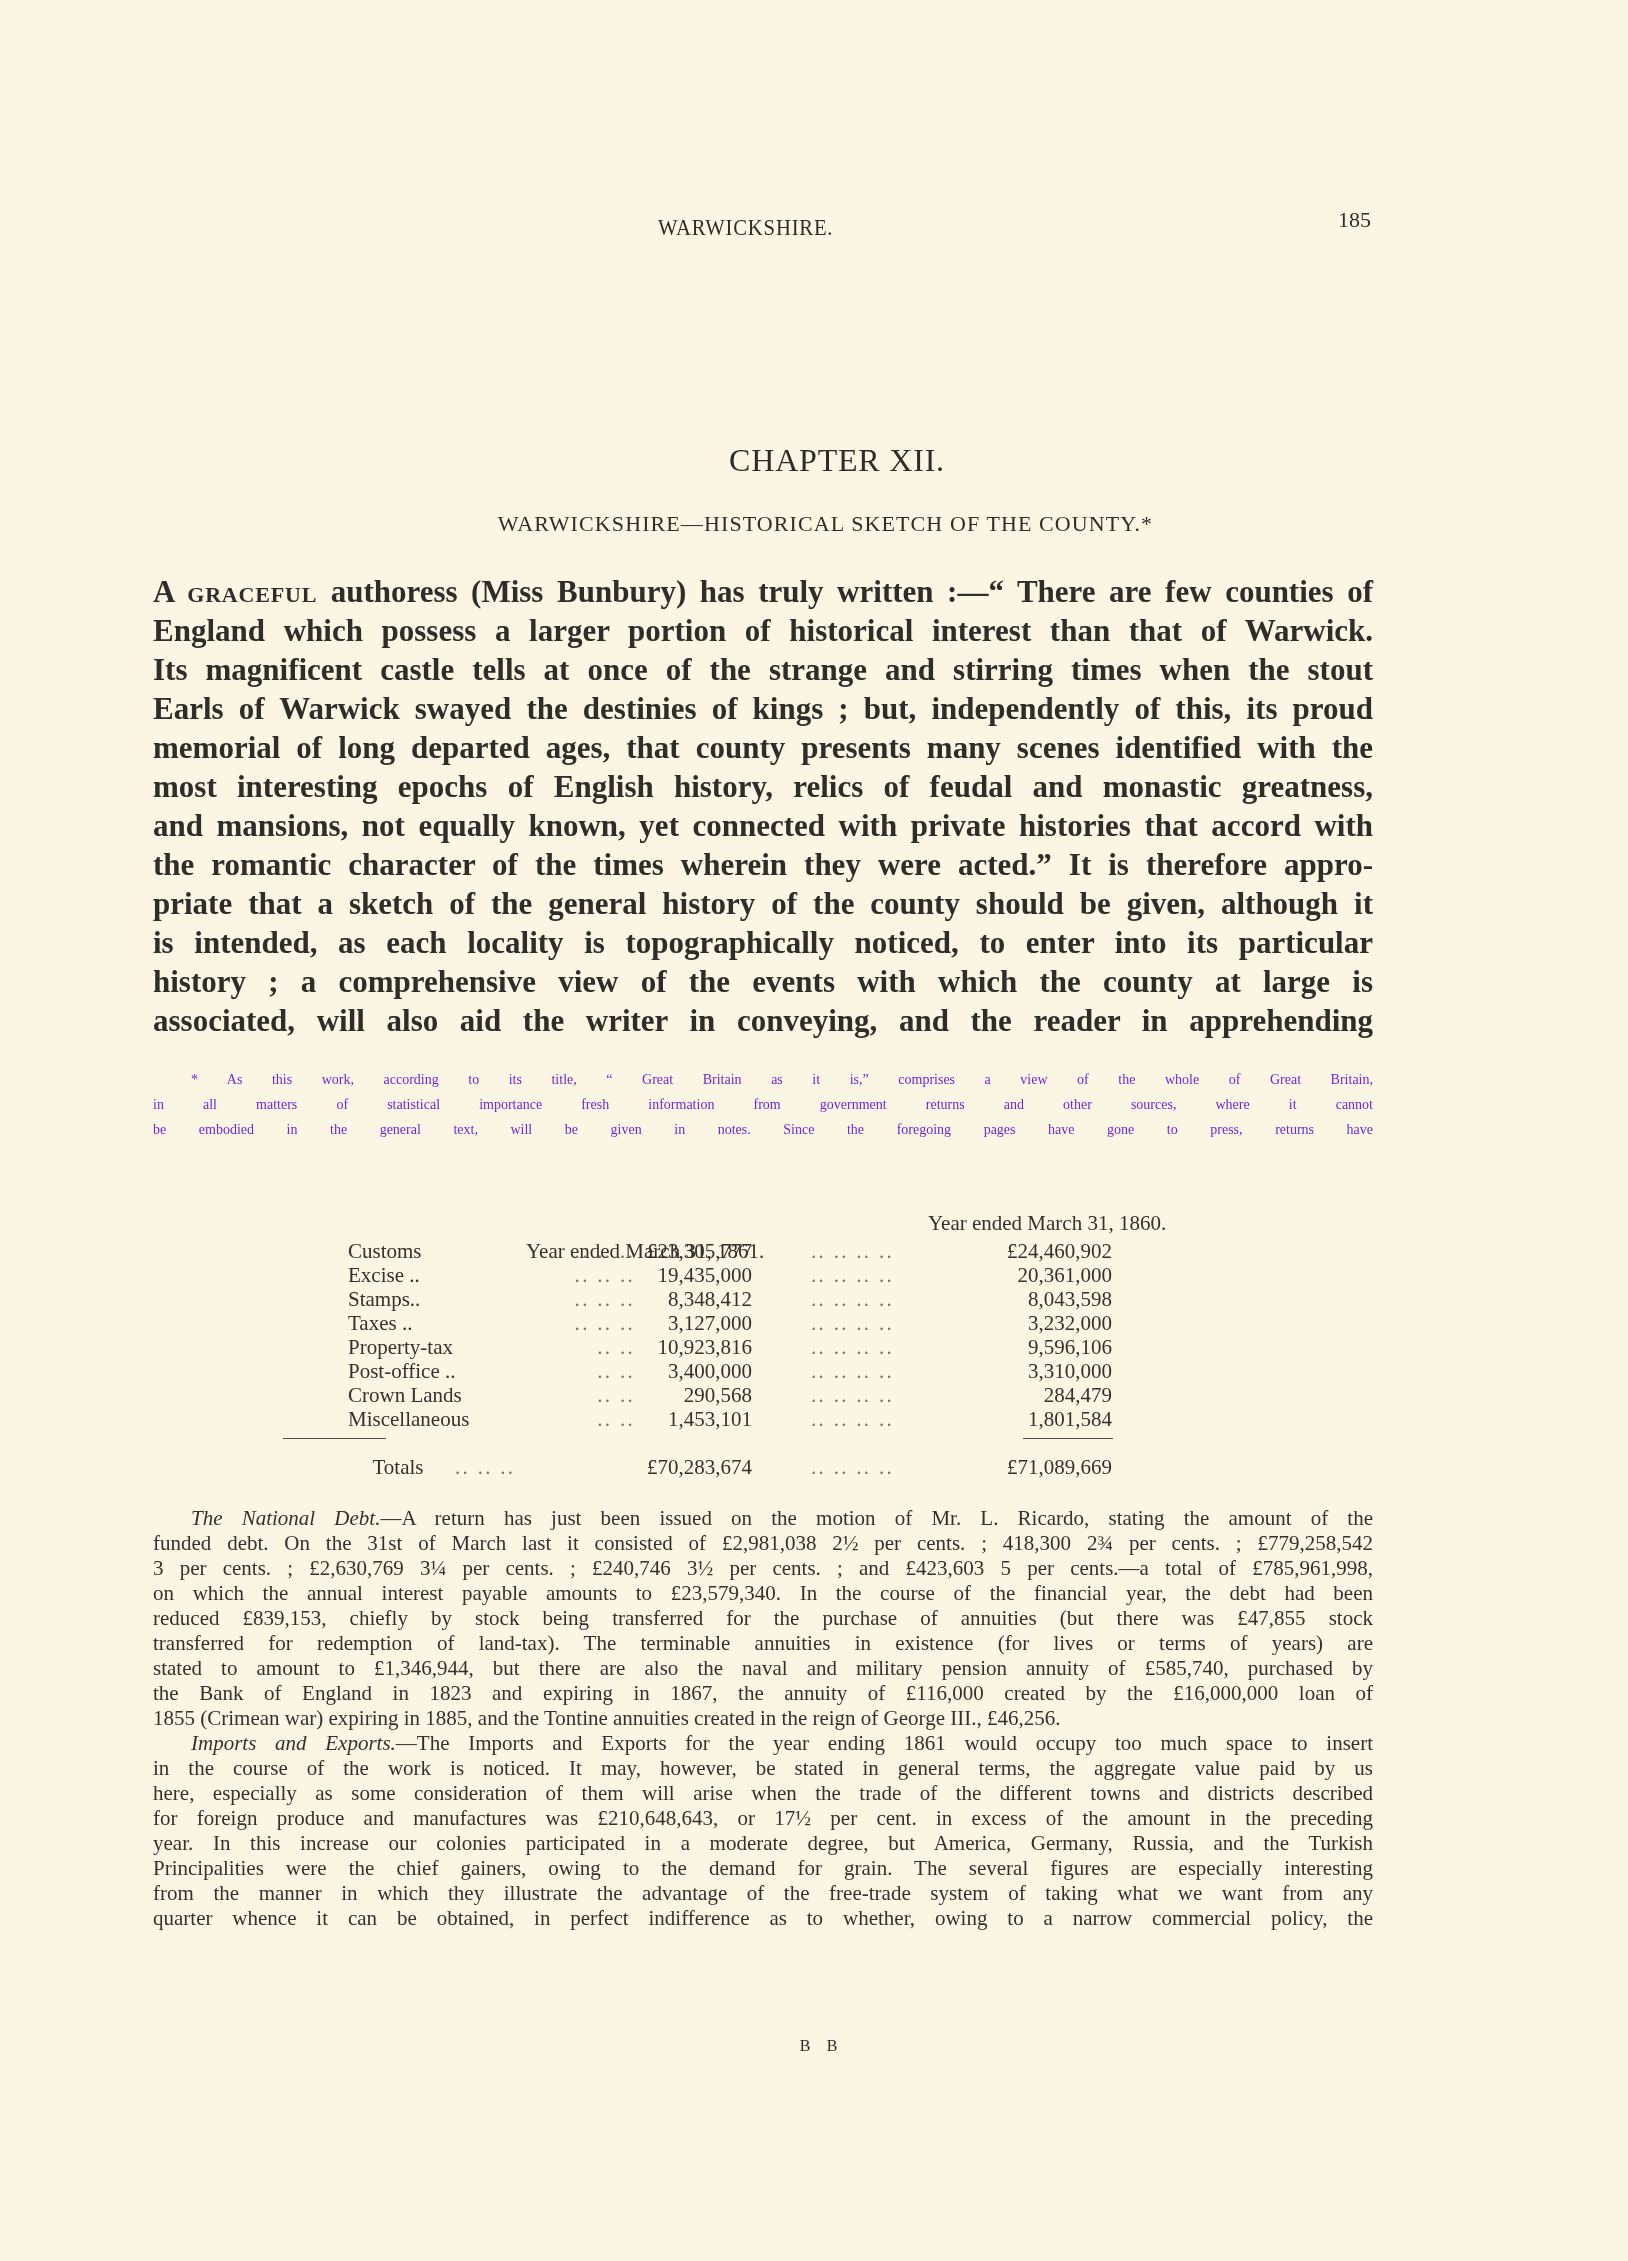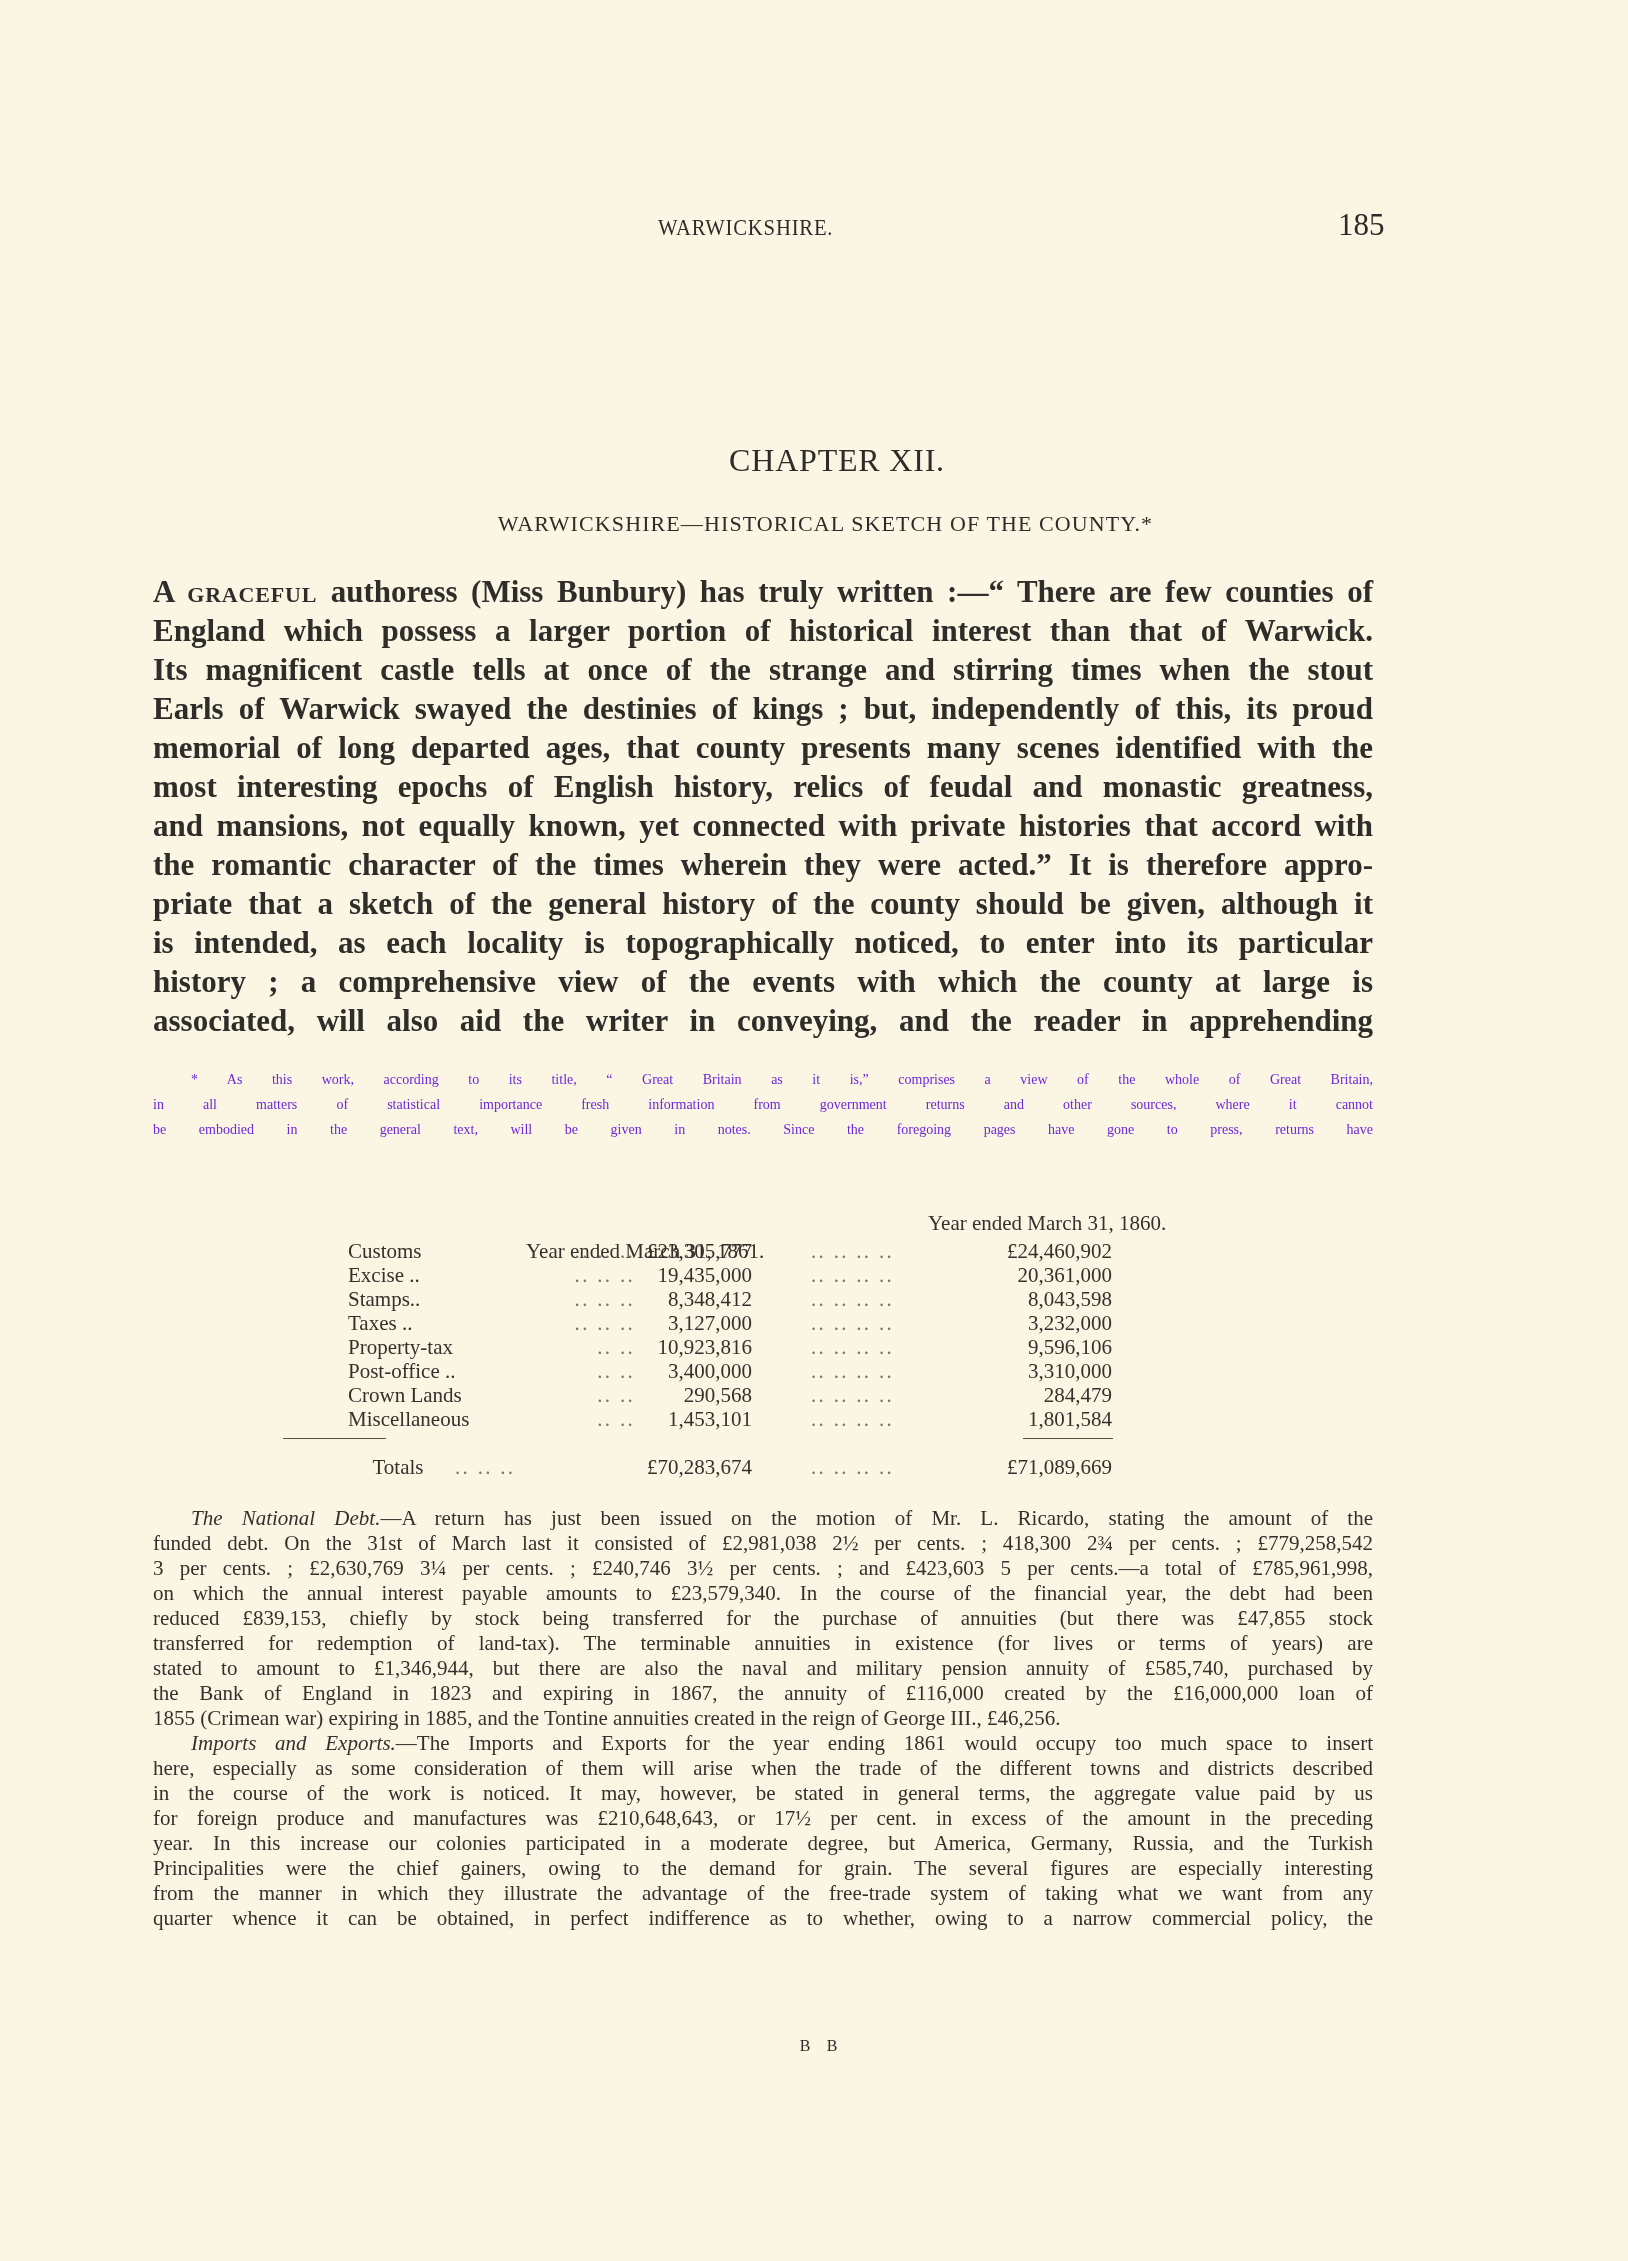--- a/index.html
+++ b/index.html
@@ -18,21 +18,21 @@
     }
     .running-title {
       position: absolute; left: 505px; top: 7.7px;
       font-family: "Liberation Serif", serif;
       font-size: 20.7px; letter-spacing: 0.8px;
       transform: scaleY(1.15);
     }
     .page-number {
       position: absolute; left: 1185px; top: -1.5px;
       font-family: "Liberation Serif", serif;
-      font-size: 31px;
+      font-size: 22px;
     }
 
     .chapter-title {
       position: absolute; top: 442px; left: 0; width: 1628px; text-align: center;
       font-family: "Liberation Serif", serif;
       font-size: 32px; letter-spacing: 0.8px;
       padding-left: 46px; box-sizing: border-box;
     }
     .chapter-subtitle {
       position: absolute; top: 511px; left: 0; width: 1628px; text-align: center;
@@ -221,22 +221,22 @@
     <span class="line">funded debt.  On the 31st of March last it consisted of £2,981,038 2½ per cents. ; 418,300 2¾ per cents. ; £779,258,542</span>
     <span class="line">3 per cents. ; £2,630,769 3¼ per cents. ; £240,746 3½ per cents. ; and £423,603 5 per cents.—a total of £785,961,998,</span>
     <span class="line">on which the annual interest payable amounts to £23,579,340.  In the course of the financial year, the debt had been</span>
     <span class="line">reduced £839,153, chiefly by stock being transferred for the purchase of annuities (but there was £47,855 stock</span>
     <span class="line">transferred for redemption of land-tax).  The terminable annuities in existence (for lives or terms of years) are</span>
     <span class="line">stated to amount to £1,346,944, but there are also the naval and military pension annuity of £585,740, purchased by</span>
     <span class="line">the Bank of England in 1823 and expiring in 1867, the annuity of £116,000 created by the £16,000,000 loan of</span>
     <span class="line last">1855 (Crimean war) expiring in 1885, and the Tontine annuities created in the reign of George III., £46,256.</span>
 
     <span class="line indent"><em>Imports and Exports.</em><span>—The Imports and Exports for the year ending 1861 would occupy too much space to insert</span></span>
+    <span class="line">in the course of the work is noticed.  It may, however, be stated in general terms, the aggregate value paid by us</span>
     <span class="line">here, especially as some consideration of them will arise when the trade of the different towns and districts described</span>
-    <span class="line">in the course of the work is noticed.  It may, however, be stated in general terms, the aggregate value paid by us</span>
     <span class="line">for foreign produce and manufactures was £210,648,643, or 17½ per cent. in excess of the amount in the preceding</span>
     <span class="line">year.  In this increase our colonies participated in a moderate degree, but America, Germany, Russia, and the Turkish</span>
     <span class="line">Principalities were the chief gainers, owing to the demand for grain.  The several figures are especially interesting</span>
     <span class="line">from the manner in which they illustrate the advantage of the free-trade system of taking what we want from any</span>
     <span class="line">quarter whence it can be obtained, in perfect indifference as to whether, owing to a narrow commercial policy, the</span>
   </div>
 
   <div class="signature">B B</div>
 </div>
 

